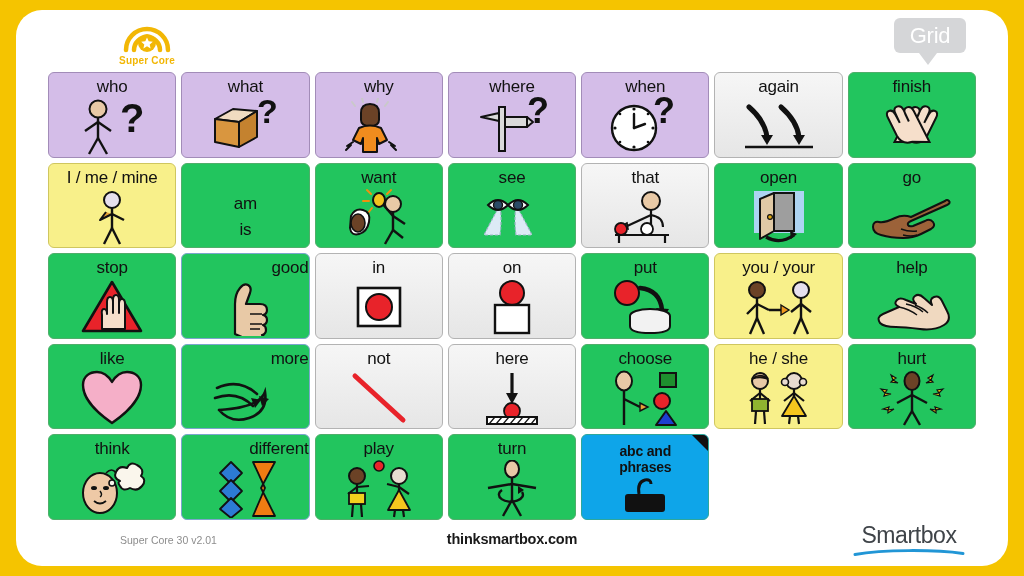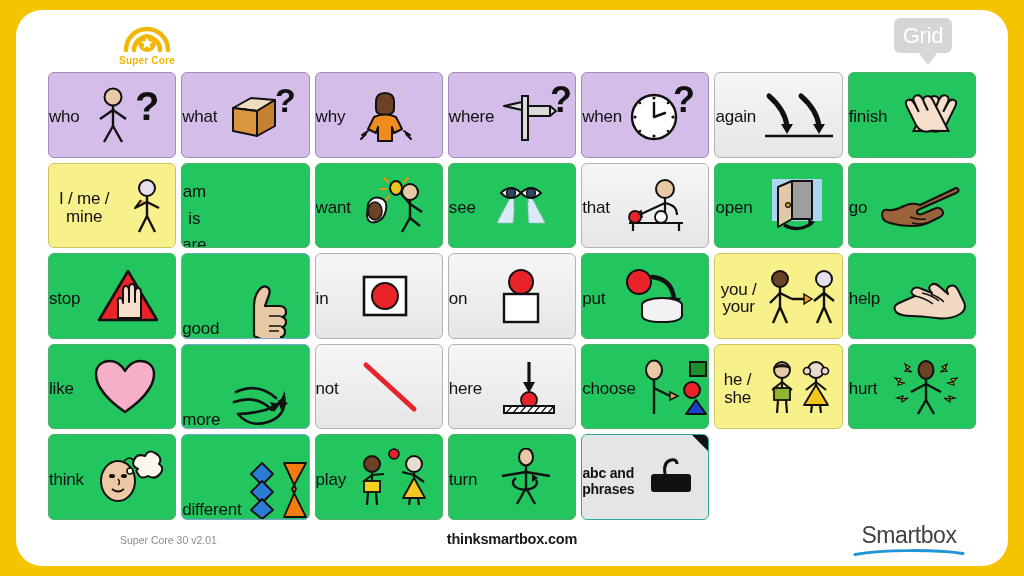--- a/index.html
+++ b/index.html
@@ -44,21 +44,21 @@
     letter-spacing: .2px;
     margin-top: 1px;
   }
 
   .grid-logo {
     position: absolute;
     right: 46px; top: 8px;
     width: 68px; height: 46px;
   }
   .grid-bubble {
-    width: 58px; height: 35px;
+    width: 72px; height: 35px;
     background: #D5D6D8;
     border-radius: 6px;
     display: flex;
     align-items: center;
     justify-content: center;
   }
   .grid-word {
     font-size: 22px;
     color: #ffffff;
     letter-spacing: -.3px;
@@ -81,21 +81,21 @@
     grid-template-columns: repeat(7, 1fr);
     grid-template-rows: repeat(5, 1fr);
     gap: 5px;
   }
 
   .cell {
     position: relative;
     border-radius: 6px;
     border: 1px solid #9fa4a8;
     display: flex;
-    flex-direction: row;
+    flex-direction: column;
     align-items: center;
     overflow: hidden;
   }
   .cell .label {
     font-size: 17px;
     color: #111;
     line-height: 1.05;
     text-align: center;
     padding-top: 5px;
     white-space: pre-line;
@@ -109,21 +109,21 @@
     justify-content: center;
   }
   .cell .sym svg { display: block; }
 
   
   .c-purple { background: #D4BDE8; border-color: #a28cb8; }
   .c-green  { background: #22c55e; border-color: #4fae6a; }
   .c-yellow { background: #F8F08A; border-color: #cfc65f; }
   .c-blue   { background: #22c55e; border-color: #7ba5cc; align-items: flex-end; }
   .c-gray   { background: linear-gradient(180deg,#f6f6f6 0%,#e6e6e6 100%); border-color: #b3b3b3; }
-  .c-teal   { background: #e5e5e5; border-color: #2ea79c; }
+  .c-teal   { background: #0ea5e9; border-color: #2ea79c; }
 
   
   .stacked .label {
     font-size: 17px;
     line-height: 1.55;
     padding-top: 27px;
   }
 
   
   .c-teal .label { font-size: 14px; font-weight: bold; line-height: 1.15; padding-top: 8px; }

